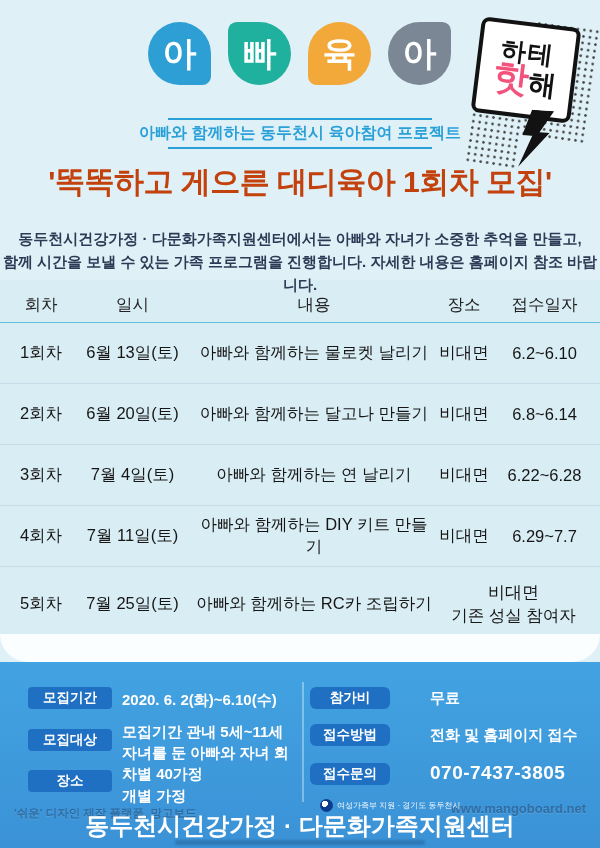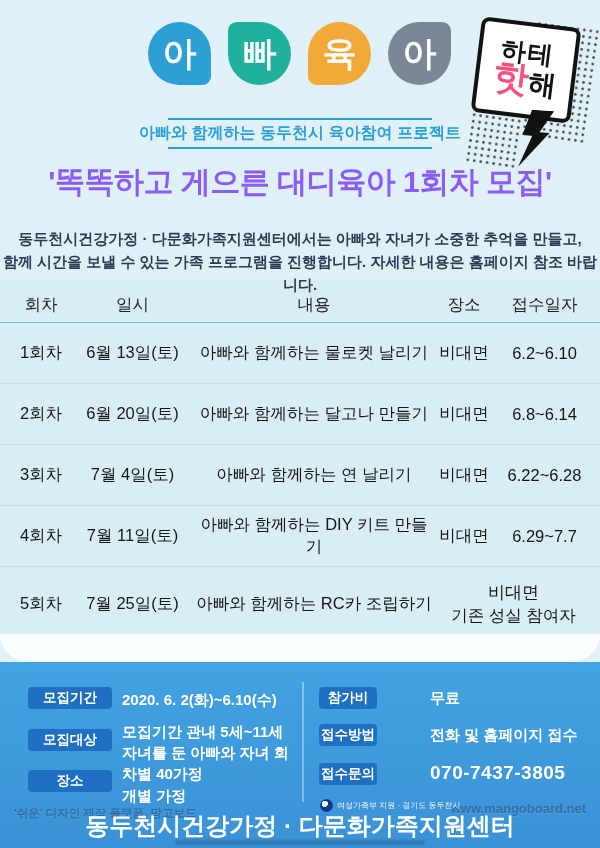--- a/index.html
+++ b/index.html
@@ -30,21 +30,21 @@
   .badge-hot{font-size:36px;font-weight:bold;color:#f2527c;line-height:36px;}
   .badge-hae{font-size:28px;font-weight:bold;color:#121212;}
   .bolt{position:absolute;left:52px;top:100px;transform:rotate(4deg);}
 
   
   .sub-rule{position:absolute;left:168px;width:264px;height:2px;background:#2aa0d8;}
   .rule-top{top:118px;} .rule-bottom{top:147px;}
   .subtitle{position:absolute;left:0;top:123px;width:600px;text-align:center;
             font-size:16px;font-weight:bold;color:#2aa0d8;}
   .title{position:absolute;left:0;top:162px;width:600px;text-align:center;
-         font-size:30px;font-weight:bold;color:#8b5cf6;letter-spacing:-0.5px;}
+         font-size:30px;font-weight:bold;color:#c2410c;letter-spacing:-0.5px;}
   .desc{position:absolute;left:0;top:227px;width:600px;text-align:center;
         font-size:15px;font-weight:600;color:#2e3a55;line-height:23px;}
 
   
   .tbl{position:absolute;left:0;top:288px;width:600px;color:#161616;}
   .trow{display:flex;align-items:center;}
   .thead{height:34px;font-size:16.5px;color:#222;}
   .hline{position:absolute;left:0;top:34px;width:600px;height:1px;background:#63bede;}
   .body-rows{position:absolute;top:35px;left:0;width:600px;}
   .drow{height:60px;font-size:16.5px;border-bottom:1px solid #c5dde8;}
@@ -59,21 +59,21 @@
   .c-merged .m2{font-size:16.5px;}
 
   
   .card-edge{position:absolute;left:0;top:634px;width:600px;height:28px;background:#fbfeff;
              border-radius:0 0 30px 30px;}
   .footer{position:absolute;left:0;top:662px;width:600px;height:186px;
           background:linear-gradient(#42a3e2,#3b92d6);color:#fff;}
   .chip{position:absolute;height:22px;background:#1f70c2;border-radius:4px;color:#fff;
         font-size:13.5px;font-weight:bold;display:flex;align-items:center;justify-content:center;}
   .chip-l{left:28px;width:84px;}
-  .chip-r{left:319px;width:58px;}
+  .chip-r{left:310px;width:80px;border-radius:6px;}
   .val{position:absolute;font-size:15px;font-weight:600;color:#fff;}
   .val-l{left:122px;width:176px;line-height:21px;}
   .val-r{left:430px;width:180px;}
   .phone{font-size:19px;font-weight:bold;letter-spacing:.5px;}
   .vdivider{position:absolute;left:302px;top:20px;width:2px;height:120px;background:rgba(255,255,255,.35);}
 
   .support{position:absolute;left:320px;top:137px;width:200px;display:flex;align-items:center;gap:4px;}
   .gov-logo{width:11px;height:11px;border-radius:50%;
             background:radial-gradient(circle at 35% 35%, #fff 0 30%, #0b3c8c 31% 100%);
             border:1px solid #0b3c8c;}

